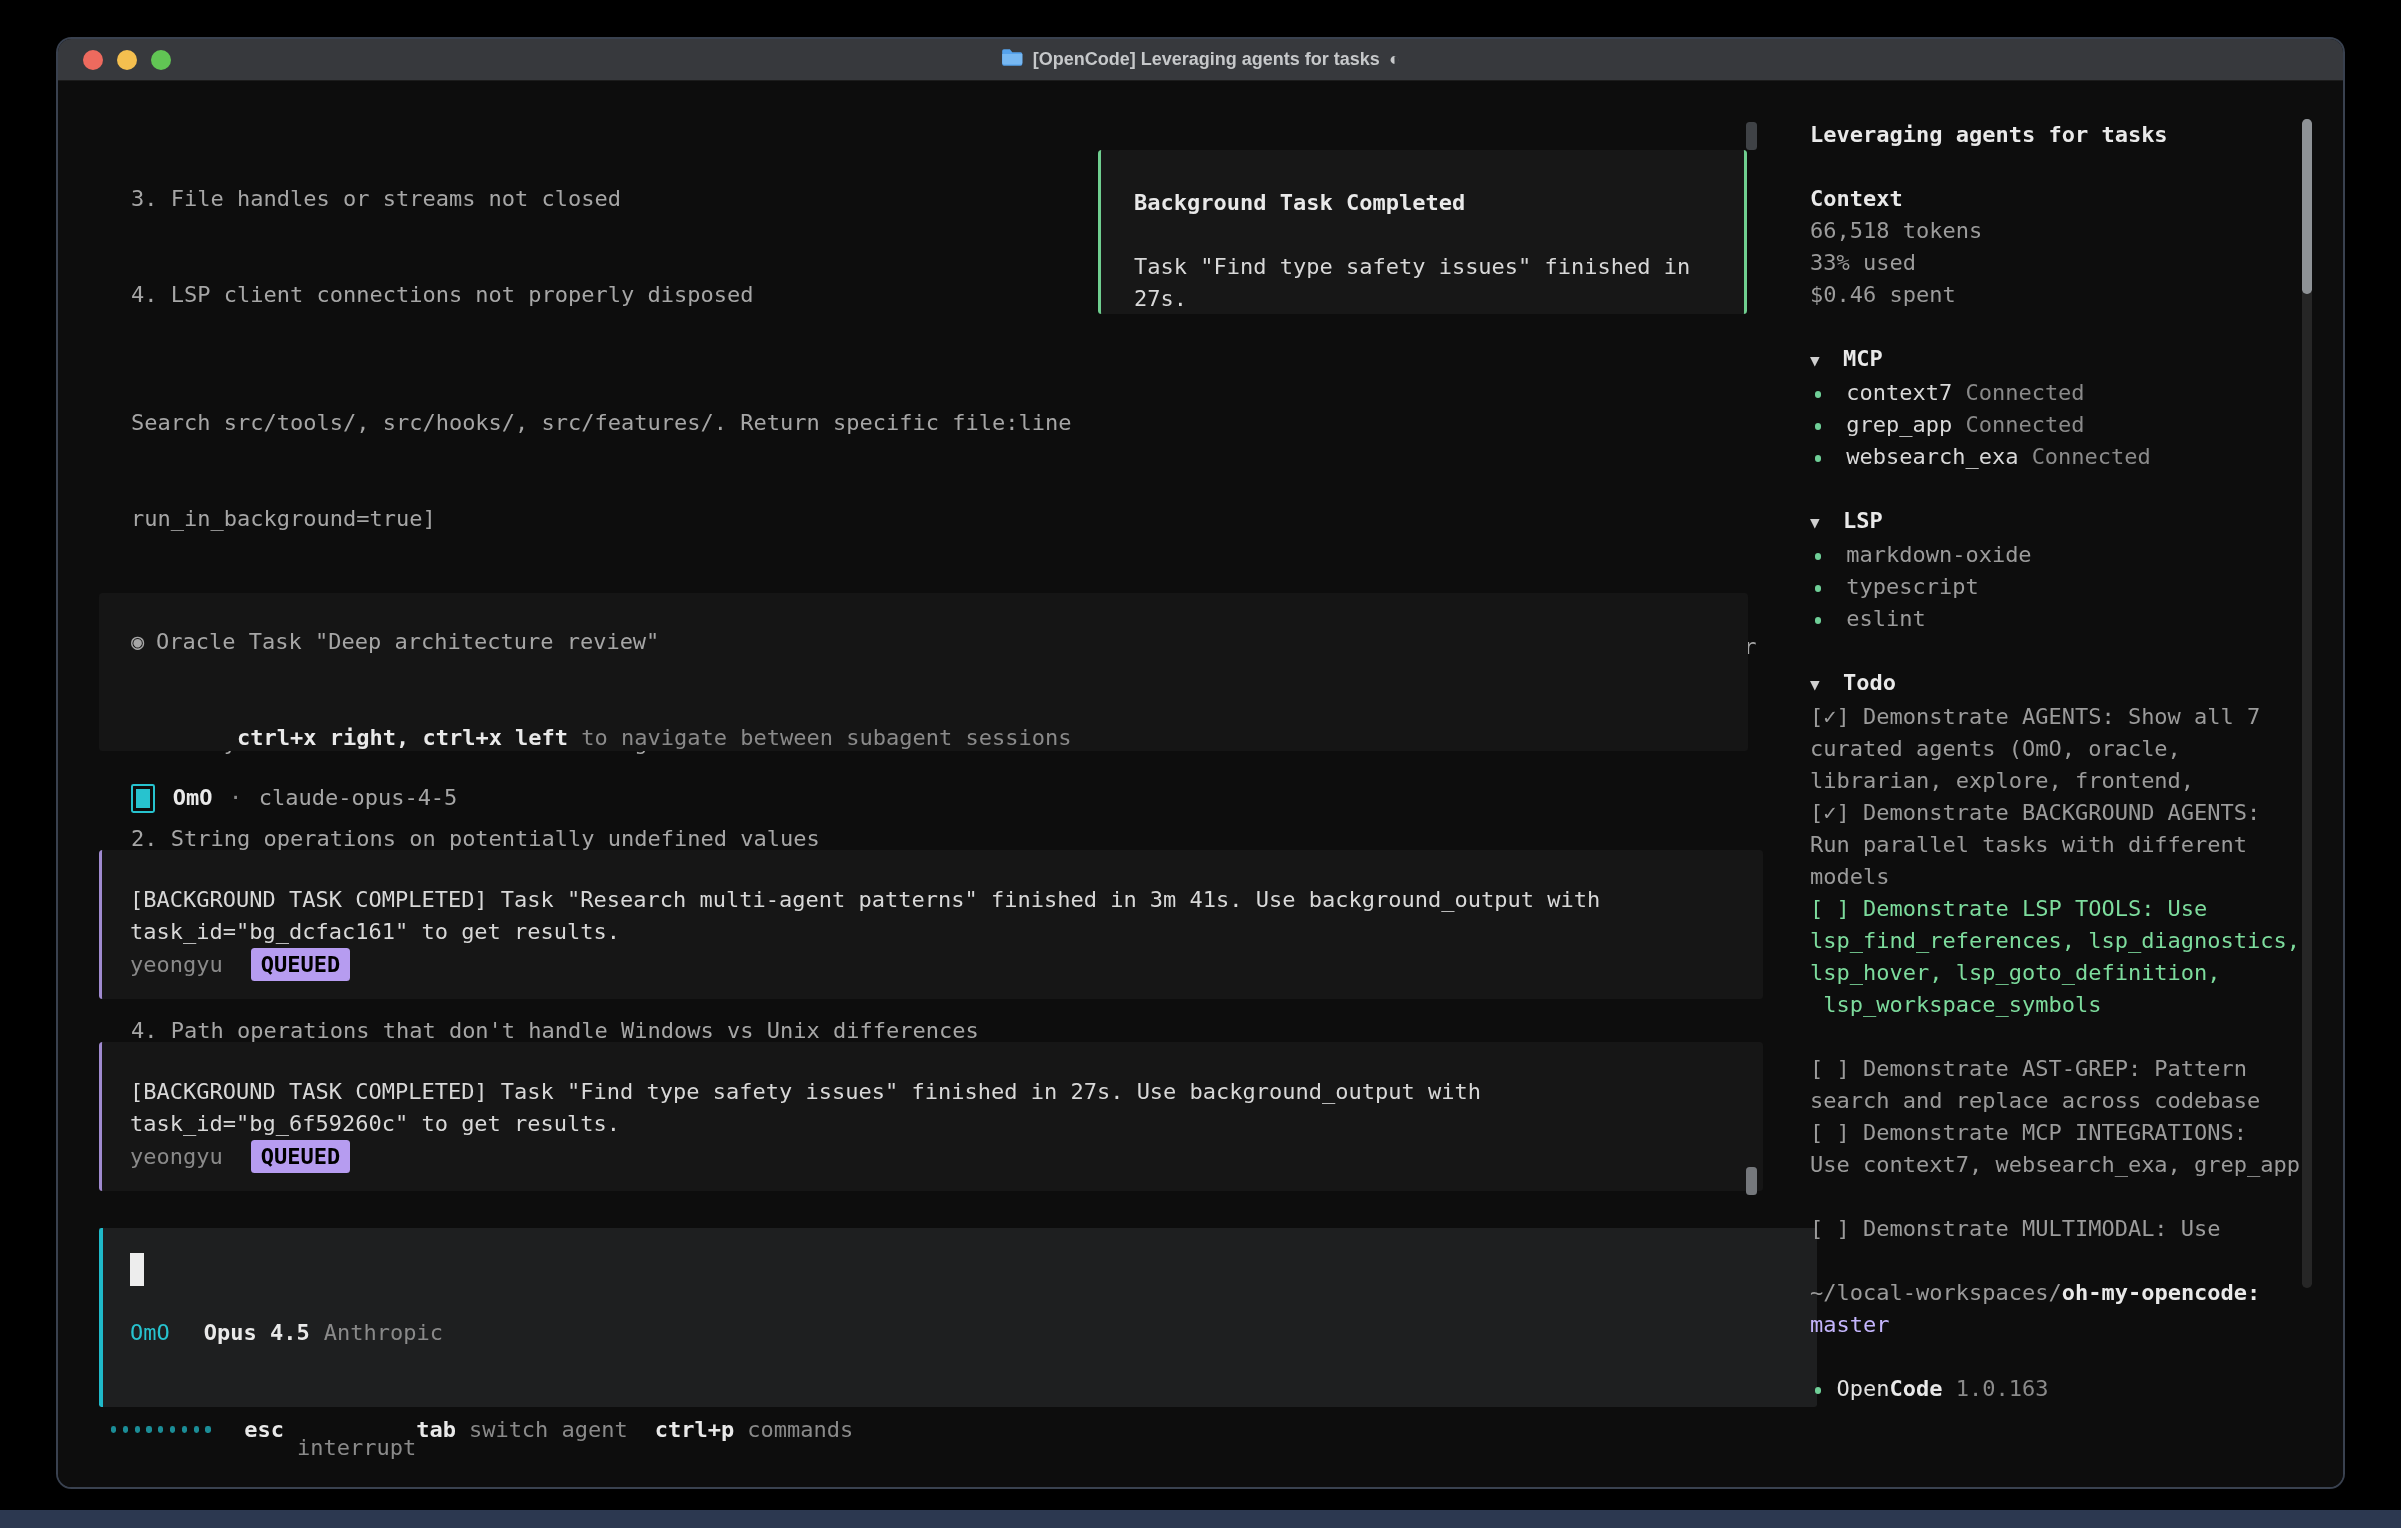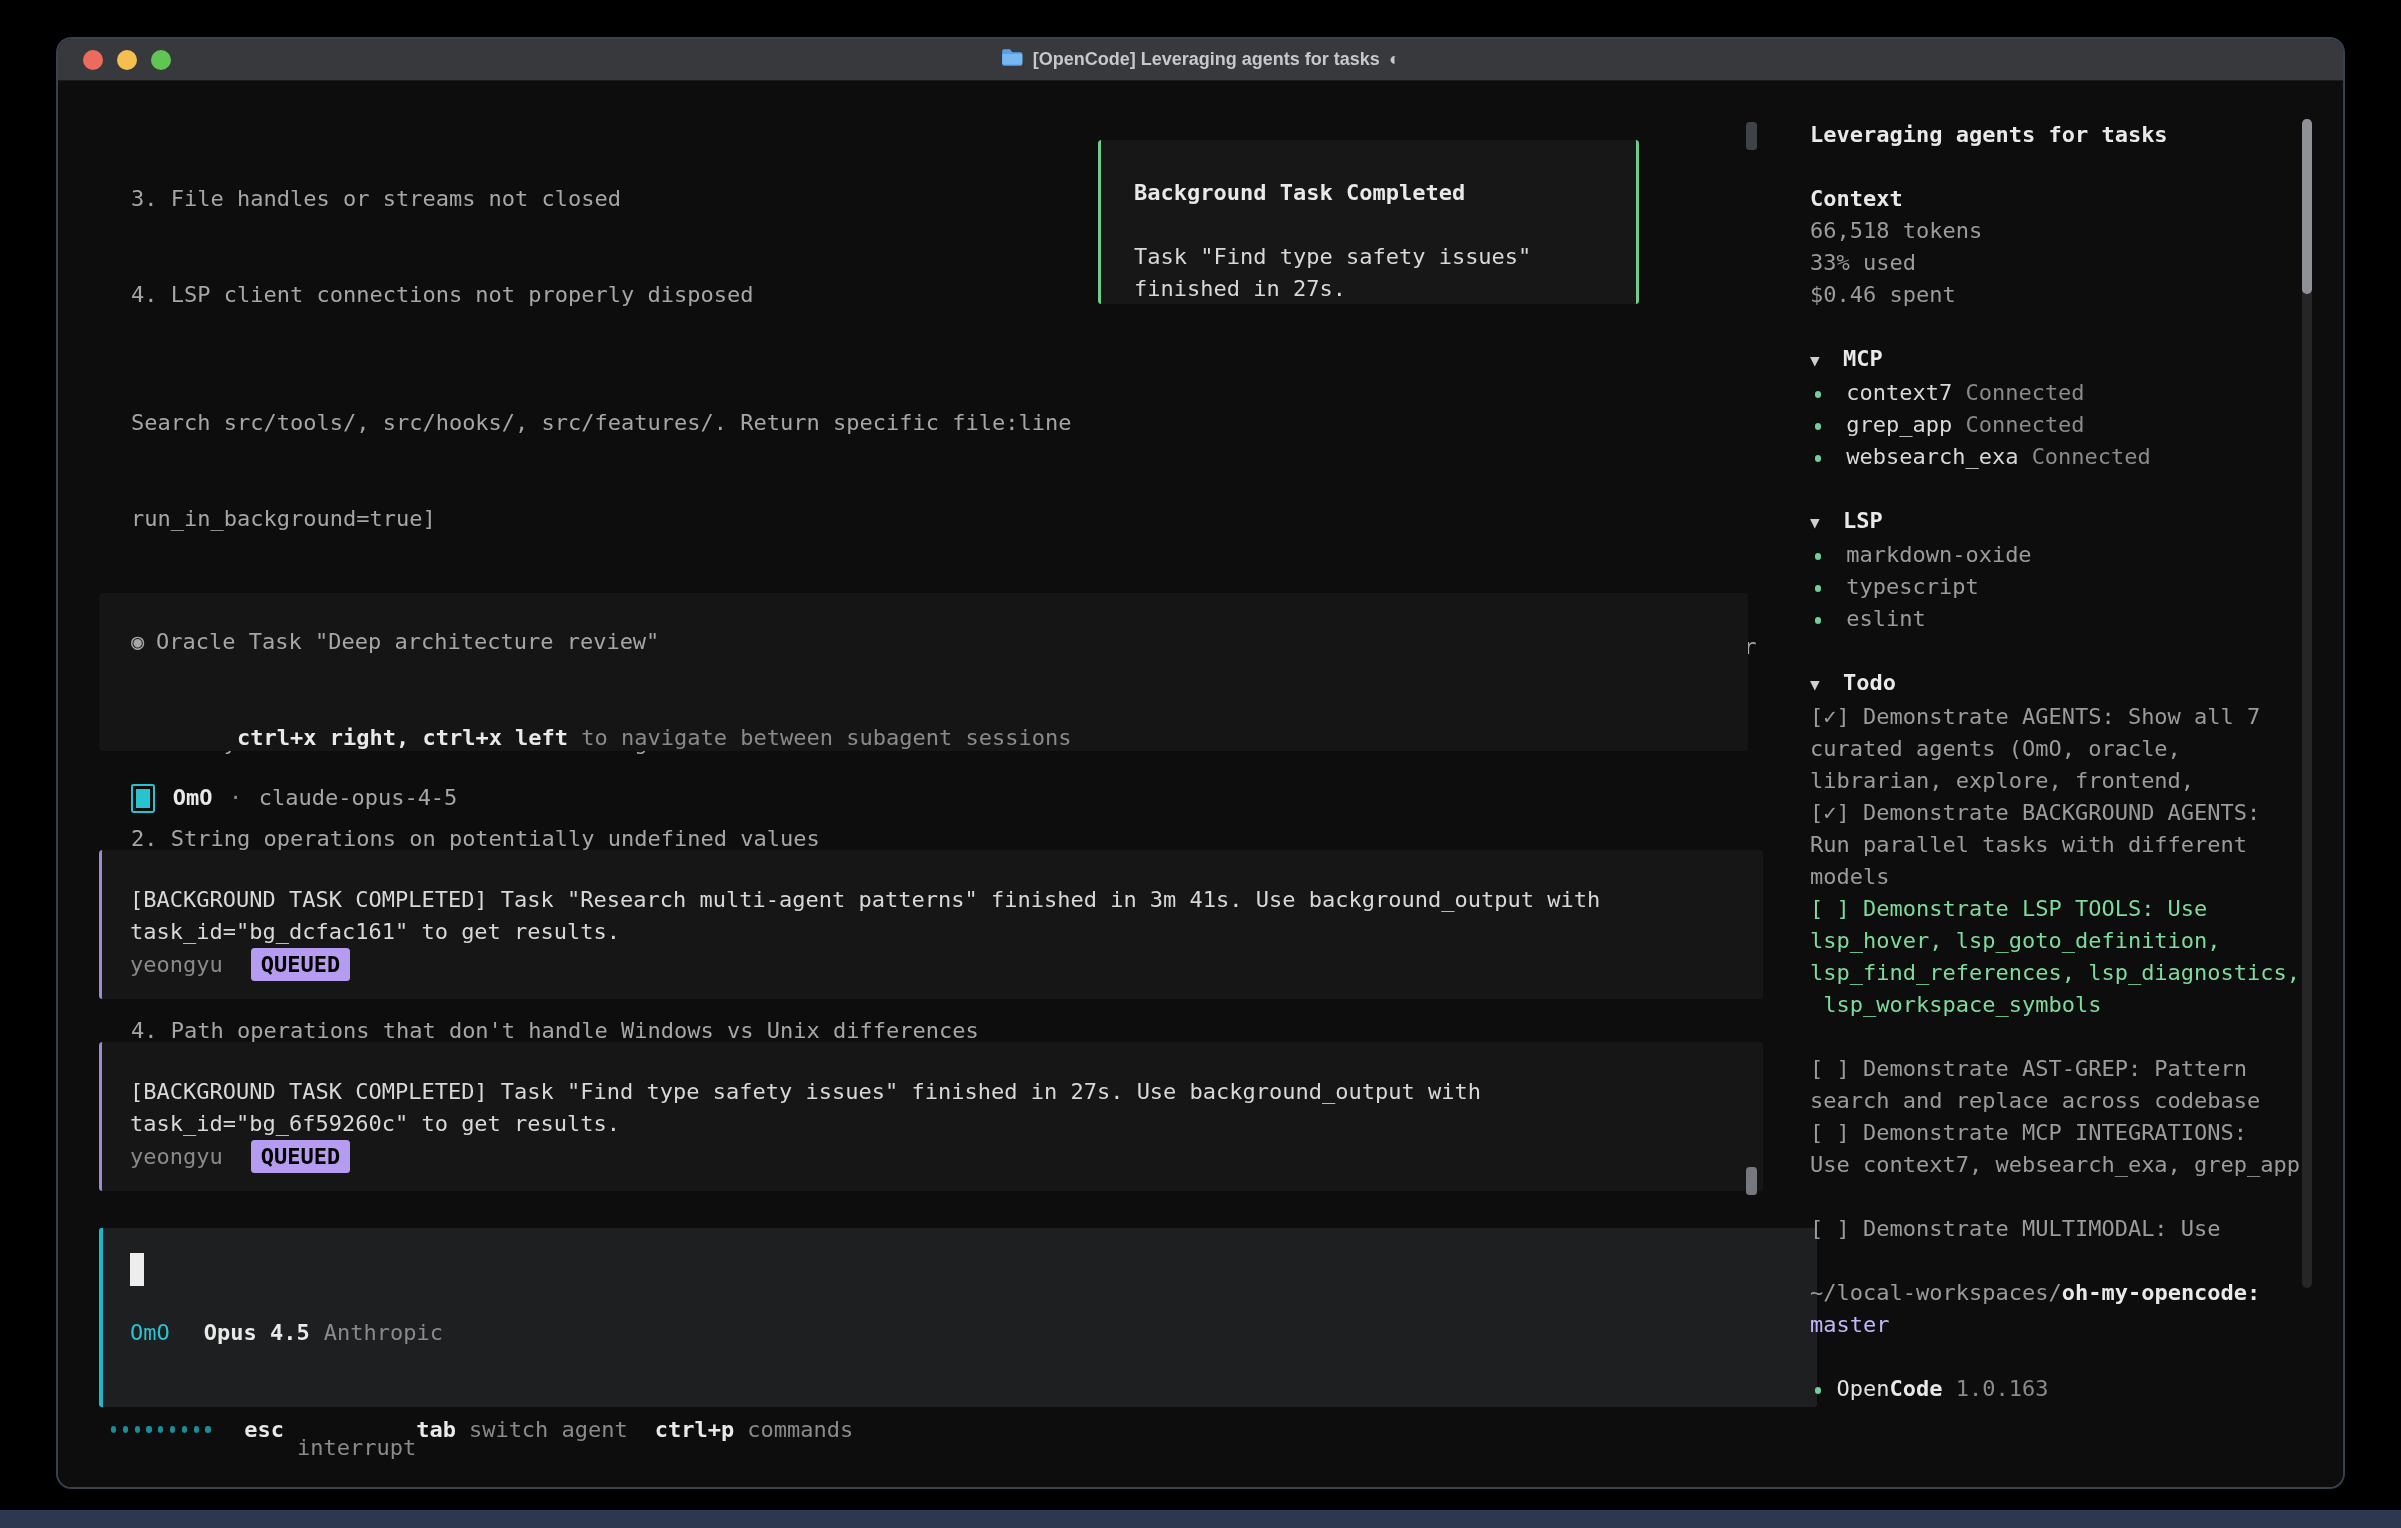--- a/index.html
+++ b/index.html
@@ -73,21 +73,21 @@
         <span style="margin-right:9.5px;">⚙</span>
         <span>call_omo_agent [subagent_type=explore, prompt=Find potential bugs related to EDGE CASES and BOUNDARY CONDITIONS. Look for</span>
       </div>
       <div>1. Array access without bounds checking</div>
       <div>2. String operations on potentially undefined values</div>
       <div>3. Division operations that could divide by zero</div>
       <div>4. Path operations that don't handle Windows vs Unix differences</div>
       <div class="gap2">Search src/ directory. Return specific file:line references., description=Find edge case bugs, run_in_background=true]</div>
     </div>
 
-    <div class="abs panel toast" style="left:1040px;top:58px;width:541px;height:164px;">
+    <div class="abs panel toast" style="left:1040px;top:68px;width:649px;height:164px;">
       <div class="b">Background Task Completed</div>
       <div class="w gap2">Task "Find type safety issues" finished in 27s.</div>
     </div>
 
     <div class="abs panel oracle-box" style="left:41px;top:511px;width:1649px;height:158px;">
       <div class="row g">
         <span style="margin-right:11.8px;">◉</span>
         <span>Oracle Task "Deep architecture review"</span>
       </div>
       <div class="gap2 pre">
@@ -184,22 +184,22 @@
         <div class="line">curated agents (OmO, oracle,</div>
         <div class="line">librarian, explore, frontend,</div>
       </div>
       <div>
         <div class="line">[✓] Demonstrate BACKGROUND AGENTS:</div>
         <div class="line">Run parallel tasks with different</div>
         <div class="line">models</div>
       </div>
       <div class="green">
         <div class="line">[ ] Demonstrate LSP TOOLS: Use</div>
+        <div class="line">lsp_find_references, lsp_diagnostics,</div>
         <div class="line">lsp_hover, lsp_goto_definition,</div>
-        <div class="line">lsp_find_references, lsp_diagnostics,</div>
         <div class="line"> lsp_workspace_symbols</div>
       </div>
       <div class="blank"></div>
       <div>
         <div class="line">[ ] Demonstrate AST-GREP: Pattern</div>
         <div class="line">search and replace across codebase</div>
       </div>
       <div>
         <div class="line">[ ] Demonstrate MCP INTEGRATIONS:</div>
         <div class="line">Use context7, websearch_exa, grep_app</div>

